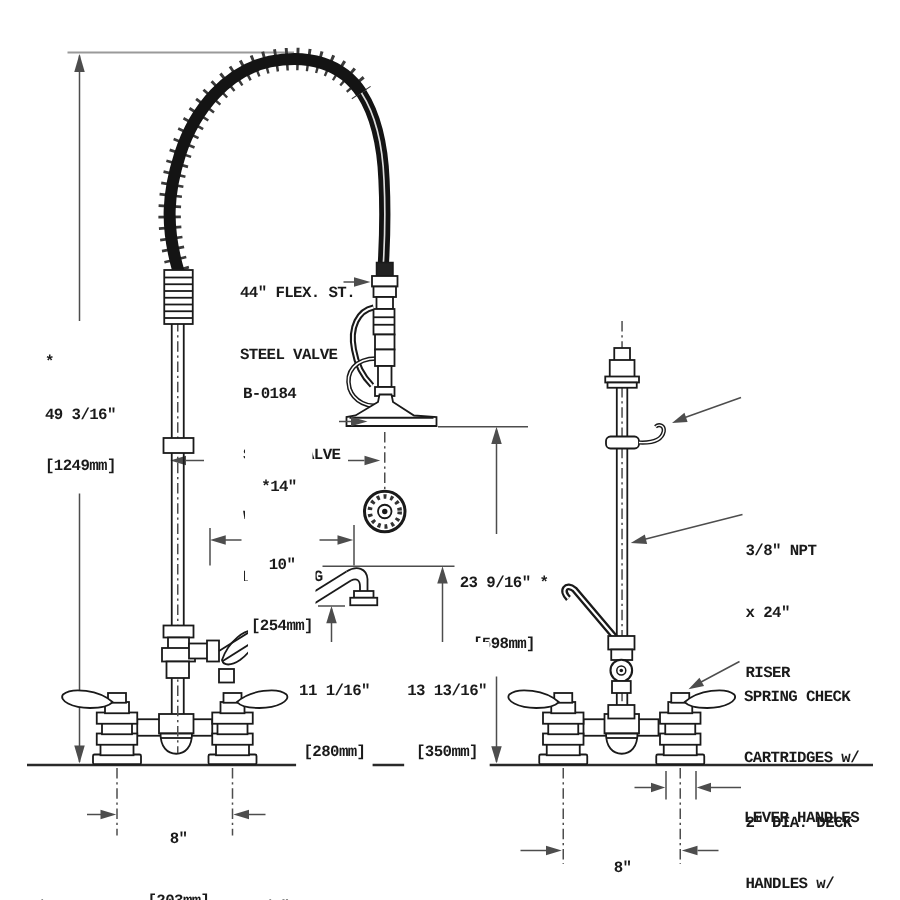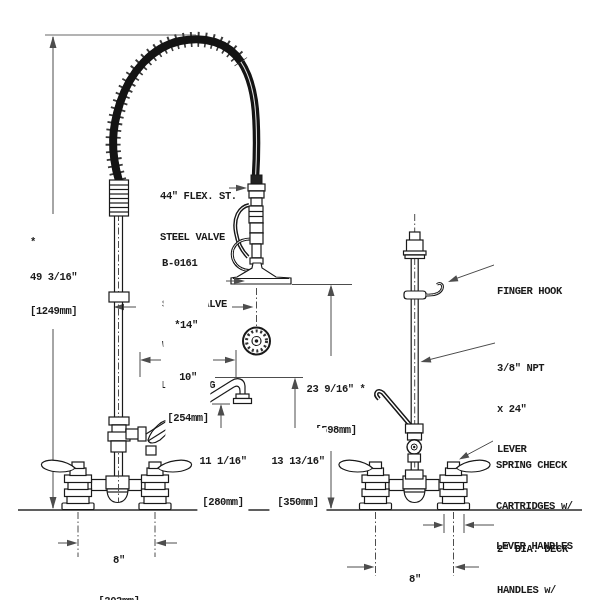--- a/index.html
+++ b/index.html
@@ -234,21 +234,21 @@
   <div>49 3/16"</div>
   <div>[1249mm]</div>
 </div>
 
 <div class="lbl" style="left:160px;top:163px;">
   <div>44" FLEX. ST.</div>
   <div>STEEL VALVE</div>
 </div>
 
 <div class="lbl" style="left:162px;top:230px;">
-  <div>B-0161</div>
+  <div>B-0184</div>
   <div>SPRAY VALVE</div>
   <div>w/ HOLD</div>
   <div>DOWN RING</div>
 </div>
 
 <div class="lbl dimlbl" style="left:186px;top:292px;">
   <div>*14"</div>
   <div>[356mm]</div>
 </div>
 
@@ -265,28 +265,25 @@
 <div class="lbl dimlbl" style="left:223px;top:428px;">
   <div>11 1/16"</div>
   <div>[280mm]</div>
 </div>
 
 <div class="lbl dimlbl" style="left:298px;top:428px;">
   <div>13 13/16"</div>
   <div>[350mm]</div>
 </div>
 
-<div class="lbl" style="left:497px;top:258px;">
-  <div>FINGER HOOK</div>
-</div>
 
 <div class="lbl" style="left:497px;top:335px;">
   <div>3/8" NPT</div>
   <div>x 24"</div>
-  <div>LEVER</div>
+  <div>RISER</div>
 </div>
 
 <div class="lbl" style="left:496px;top:432px;">
   <div>SPRING CHECK</div>
   <div>CARTRIDGES w/</div>
   <div>LEVER HANDLES</div>
 </div>
 
 <div class="lbl" style="left:497px;top:516px;">
   <div>2" DIA. DECK</div>

